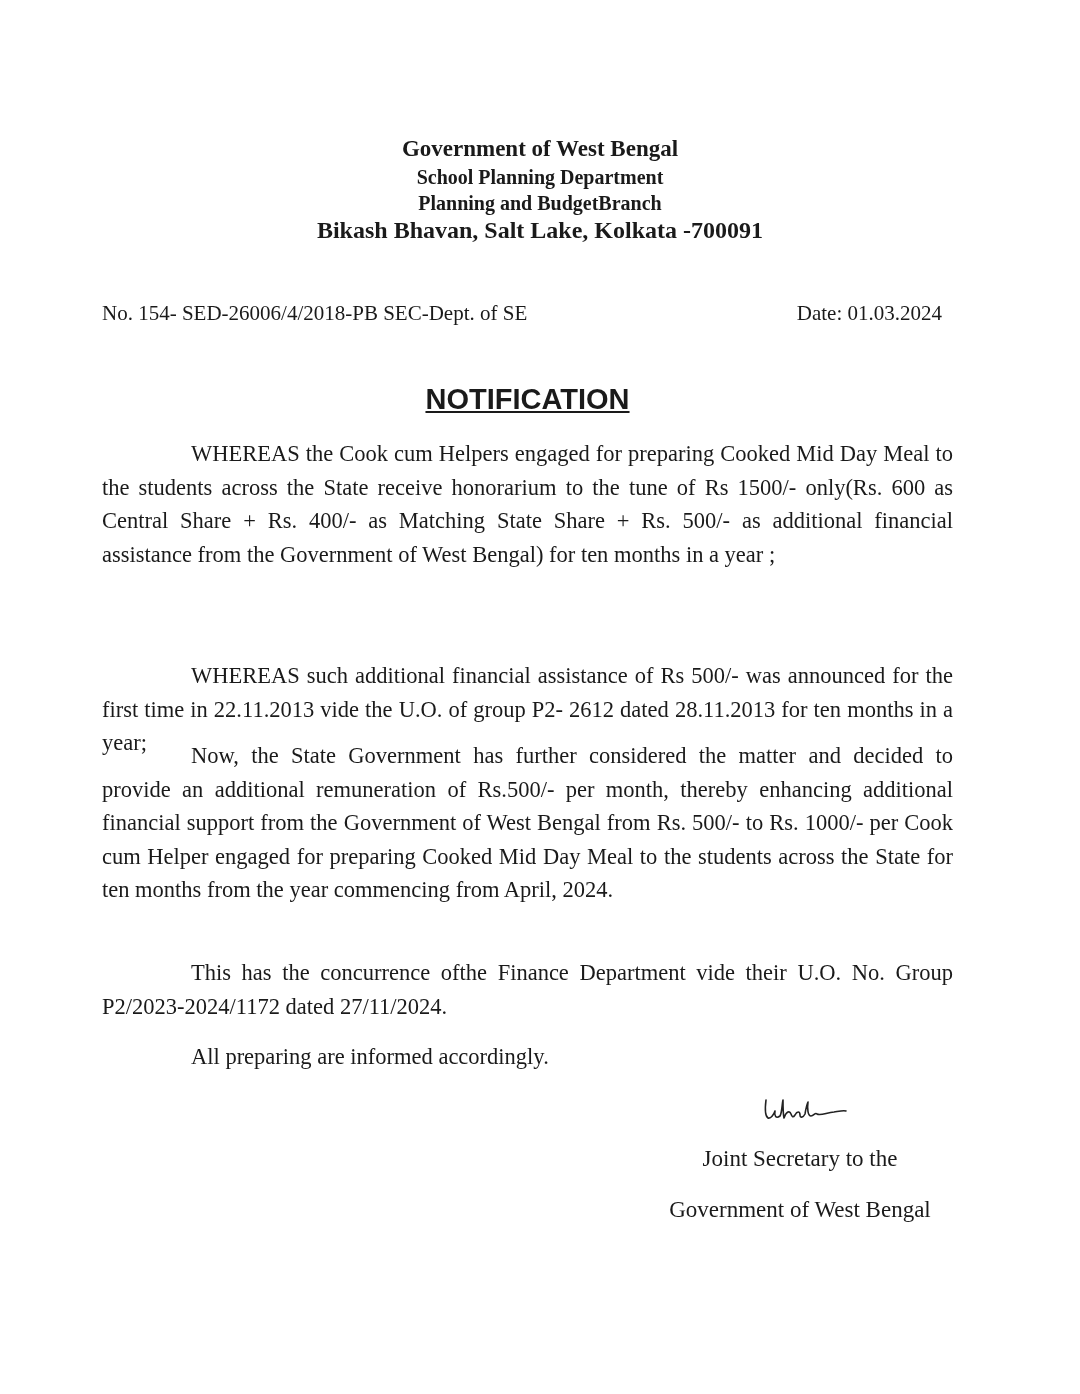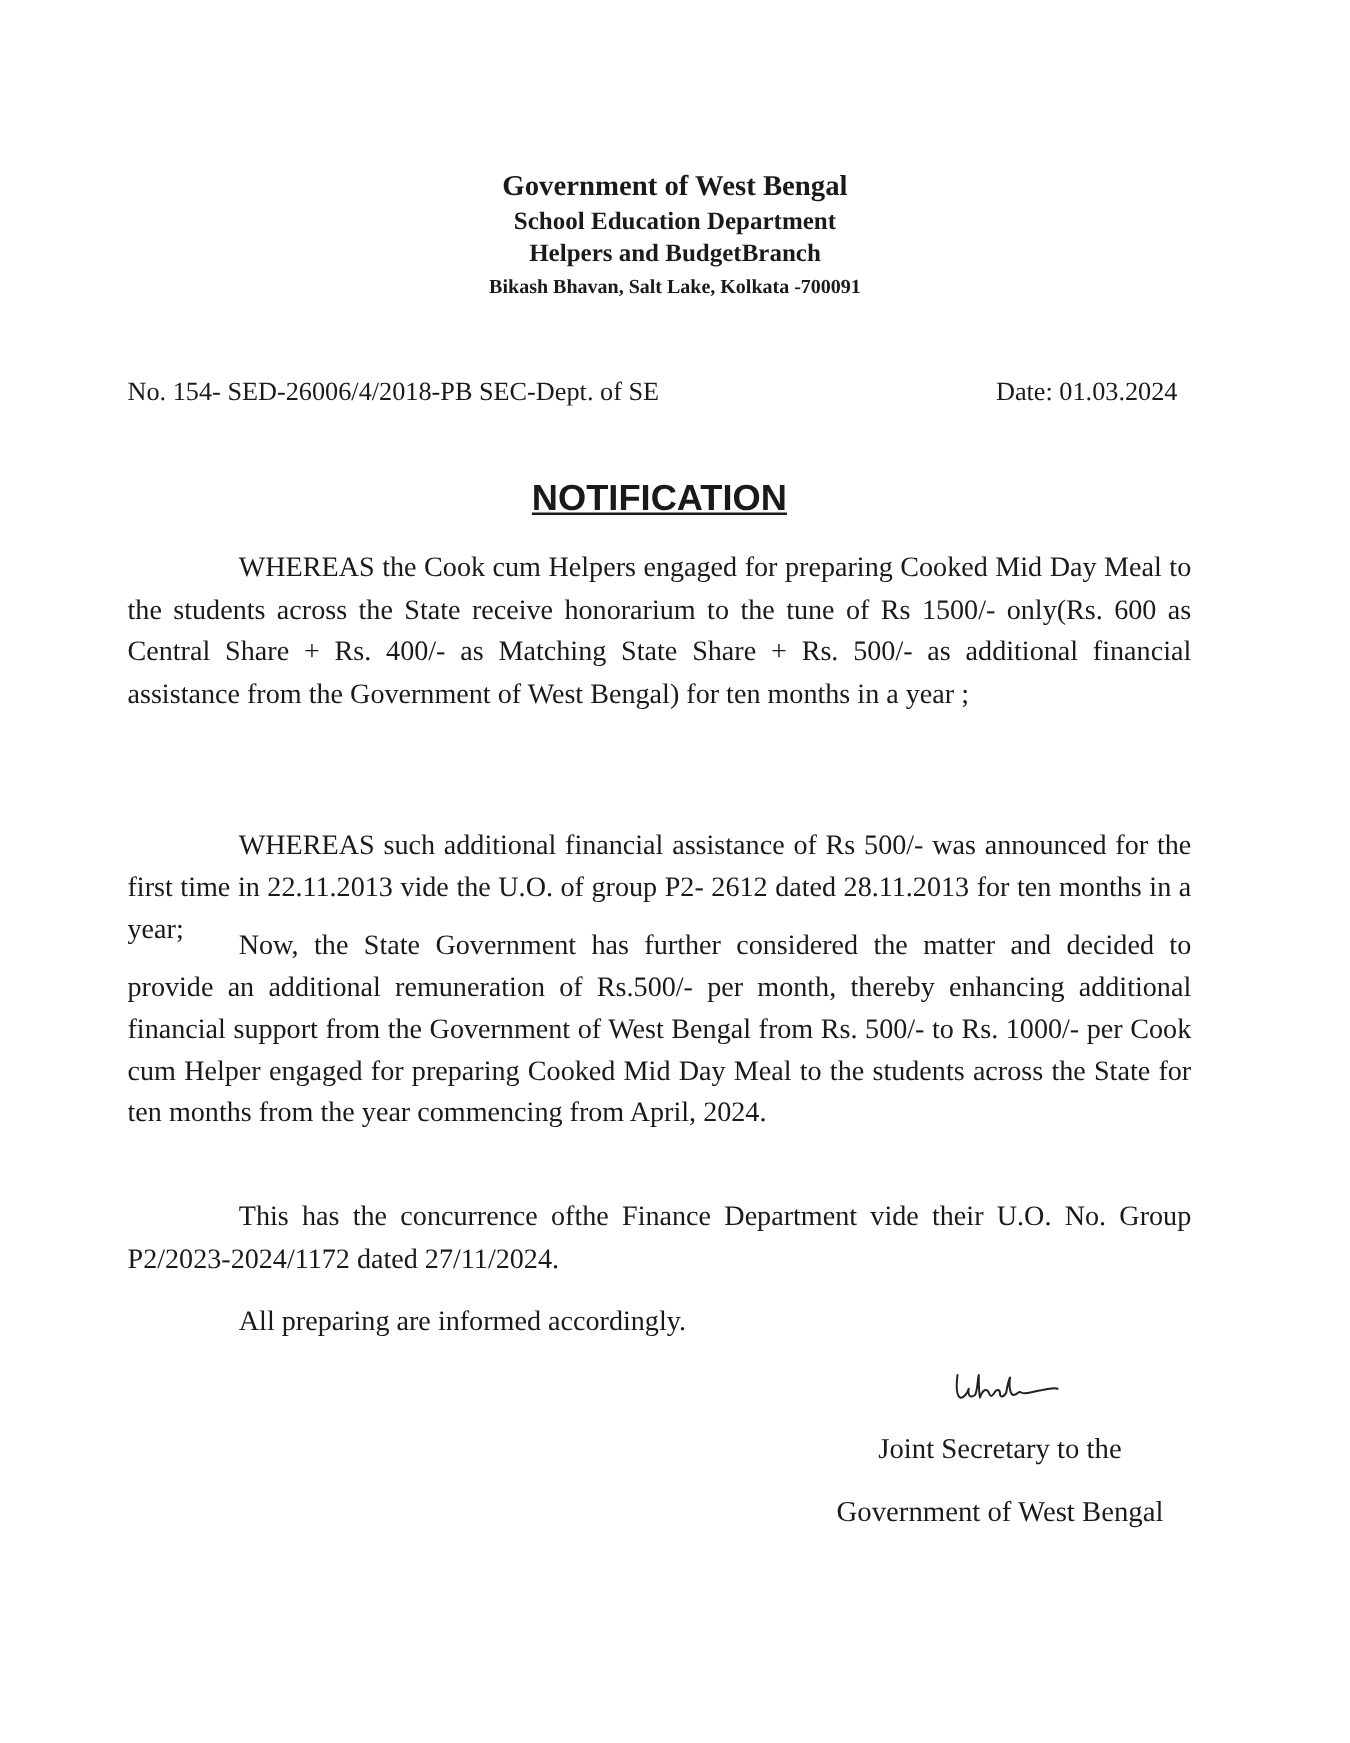--- a/index.html
+++ b/index.html
@@ -18,21 +18,21 @@
       position: absolute;
       left: 0;
       top: 134px;
       width: 1080px;
       text-align: center;
       font-family: "Liberation Serif", "DejaVu Serif", serif;
       font-weight: bold;
     }
     .header .l1 { font-size: 23px; line-height: 30px; }
     .header .l2, .header .l3 { font-size: 20px; line-height: 26px; }
-    .header .l4 { font-size: 16px; line-height: 28px; }
+    .header .l4 { font-size: 24px; line-height: 28px; }
 
     .refline {
       position: absolute;
       top: 298px;
       left: 102px;
       width: 840px;
       font-family: "Liberation Serif", "DejaVu Serif", serif;
       font-size: 21px;
       line-height: 30px;
     }
@@ -89,22 +89,22 @@
       line-height: 30px;
     }
     #sign1 { top: 1144px; }
     #sign2 { top: 1195px; }
   </style>
 </head>
 <body>
 
 <div class="header">
   <div class="l1">Government of West Bengal</div>
-  <div class="l2">School Education Department</div>
-  <div class="l3">Helpers and BudgetBranch</div>
+  <div class="l2">School Planning Department</div>
+  <div class="l3">Planning and BudgetBranch</div>
   <div class="l4">Bikash Bhavan, Salt Lake, Kolkata -700091</div>
 </div>
 
 <div class="refline">
   <span class="ref">No. 154- SED-26006/4/2018-PB SEC-Dept. of SE</span>
   <span class="date">Date: 01.03.2024</span>
 </div>
 
 <div class="title">NOTIFICATION</div>
 

